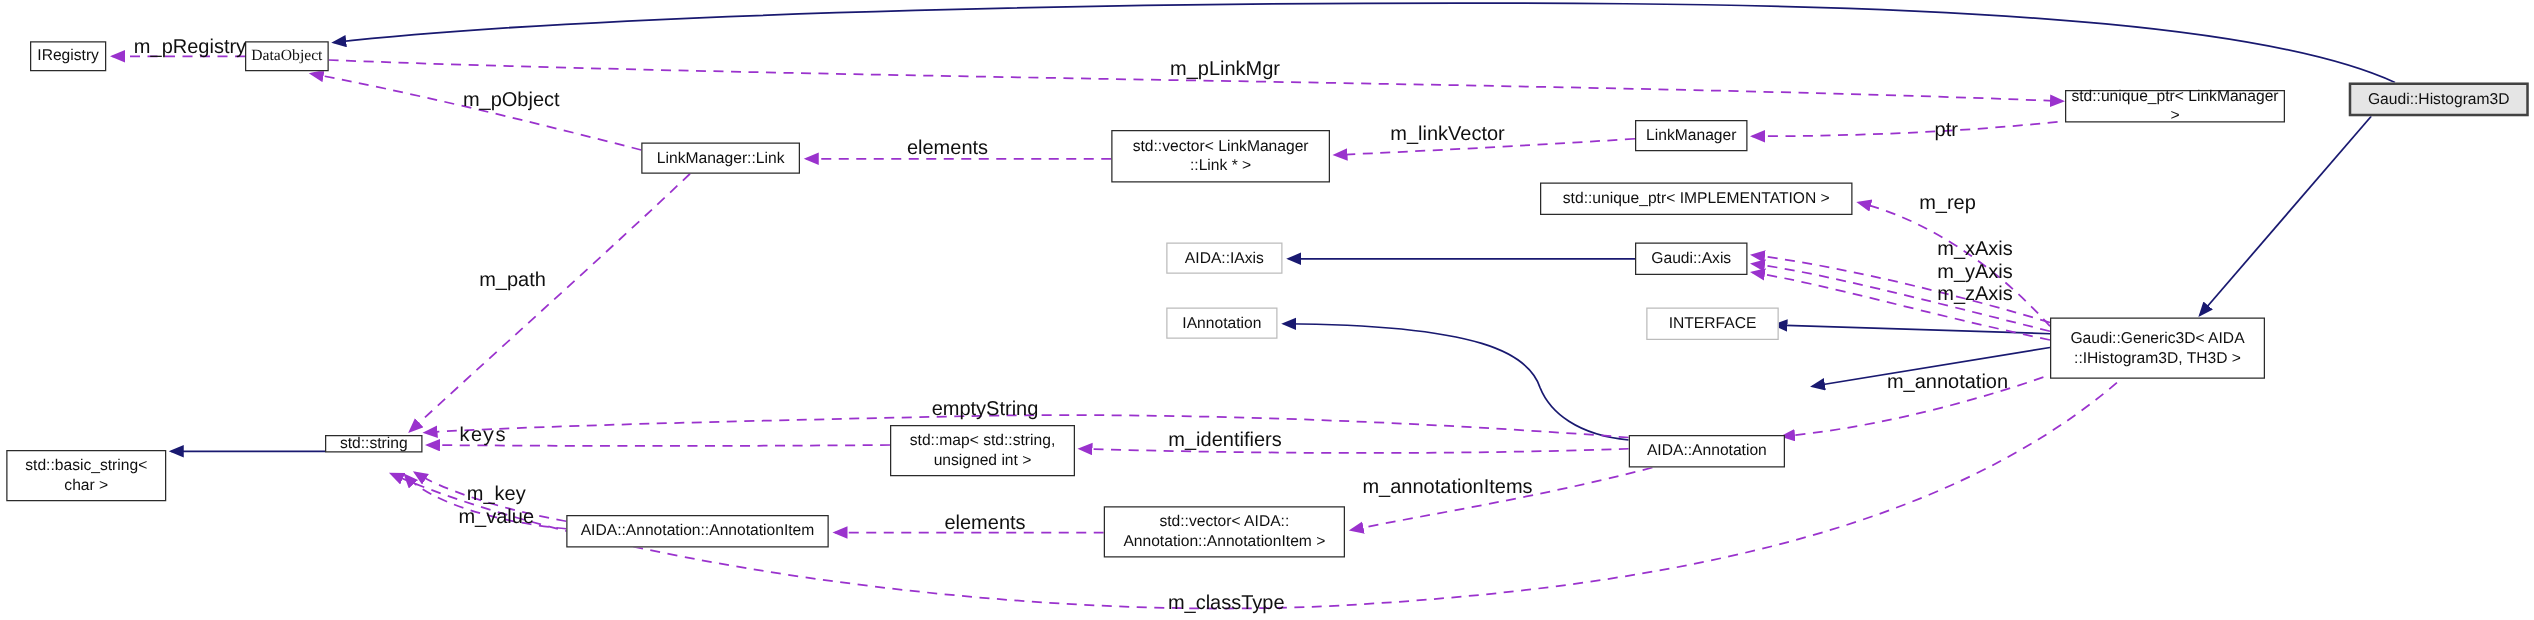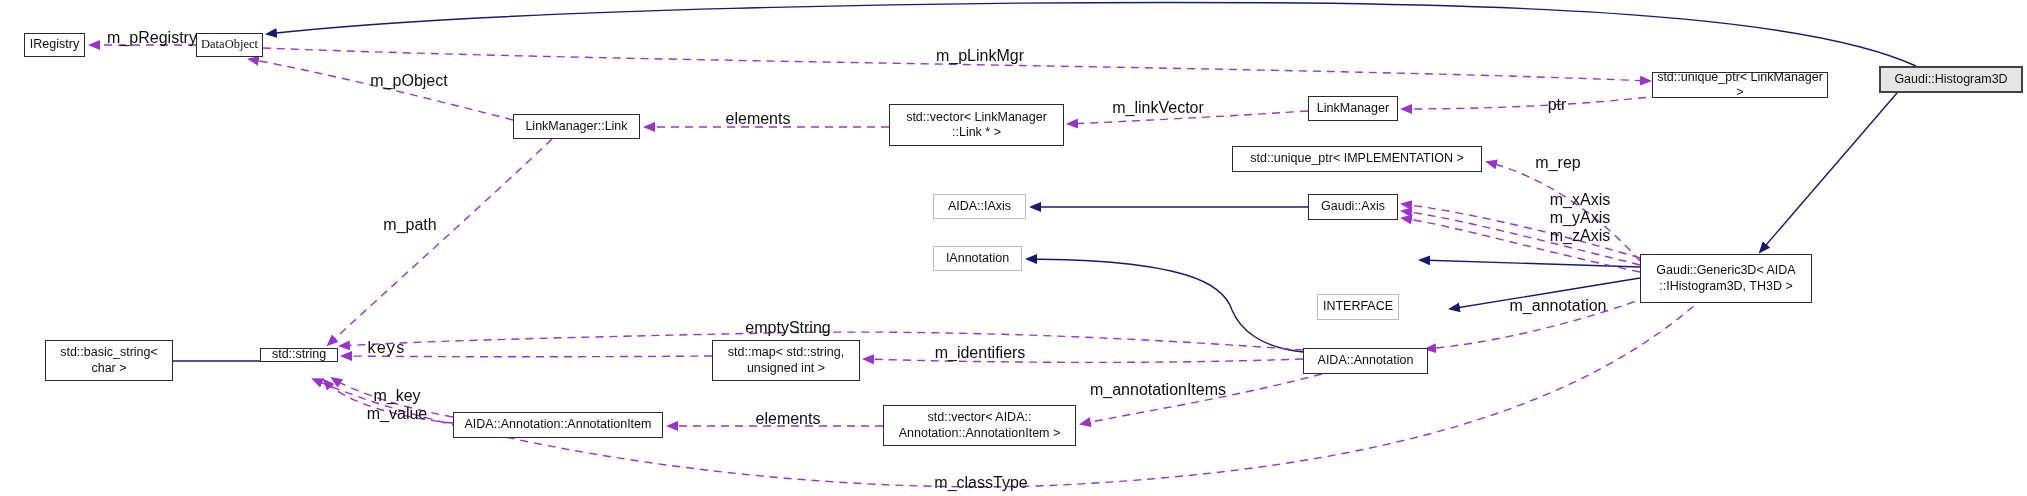--- a/index.html
+++ b/index.html
@@ -111,28 +111,28 @@
   </div>
   <div class="node external" style="left:933px;top:194px;width:93px;height:25px;">
     <span>AIDA::IAxis</span>
   </div>
   <div class="node" style="left:1308px;top:194px;width:90px;height:26px;border-width:1.8px;">
     <span>Gaudi::Axis</span>
   </div>
   <div class="node external" style="left:933px;top:246px;width:89px;height:25px;">
     <span>IAnnotation</span>
   </div>
-  <div class="node external" style="left:1317px;top:246px;width:82px;height:26px;margin-top:48px;">
+  <div class="node external" style="left:1317px;top:246px;width:106px;height:26px;">
     <span>INTERFACE</span>
   </div>
   <div class="node" style="left:1640px;top:254px;width:172px;height:49px;border-width:1.8px;">
     <span>Gaudi::Generic3D&lt; AIDA
 ::IHistogram3D, TH3D &gt;</span>
   </div>
-  <div class="node" style="left:5px;top:340px;width:128px;height:41px;border-width:1.8px;margin-left:40px;">
+  <div class="node" style="left:5px;top:360px;width:128px;height:41px;border-width:1.8px;">
     <span>std::basic_string&lt;
 char &gt;</span>
   </div>
   <div class="node" style="left:260px;top:348px;width:78px;height:14px;border-width:1.8px;">
     <span>std::string</span>
   </div>
   <div class="node" style="left:712px;top:340px;width:148px;height:41px;border-width:1.8px;">
     <span>std::map&lt; std::string,
 unsigned int &gt;</span>
   </div>

